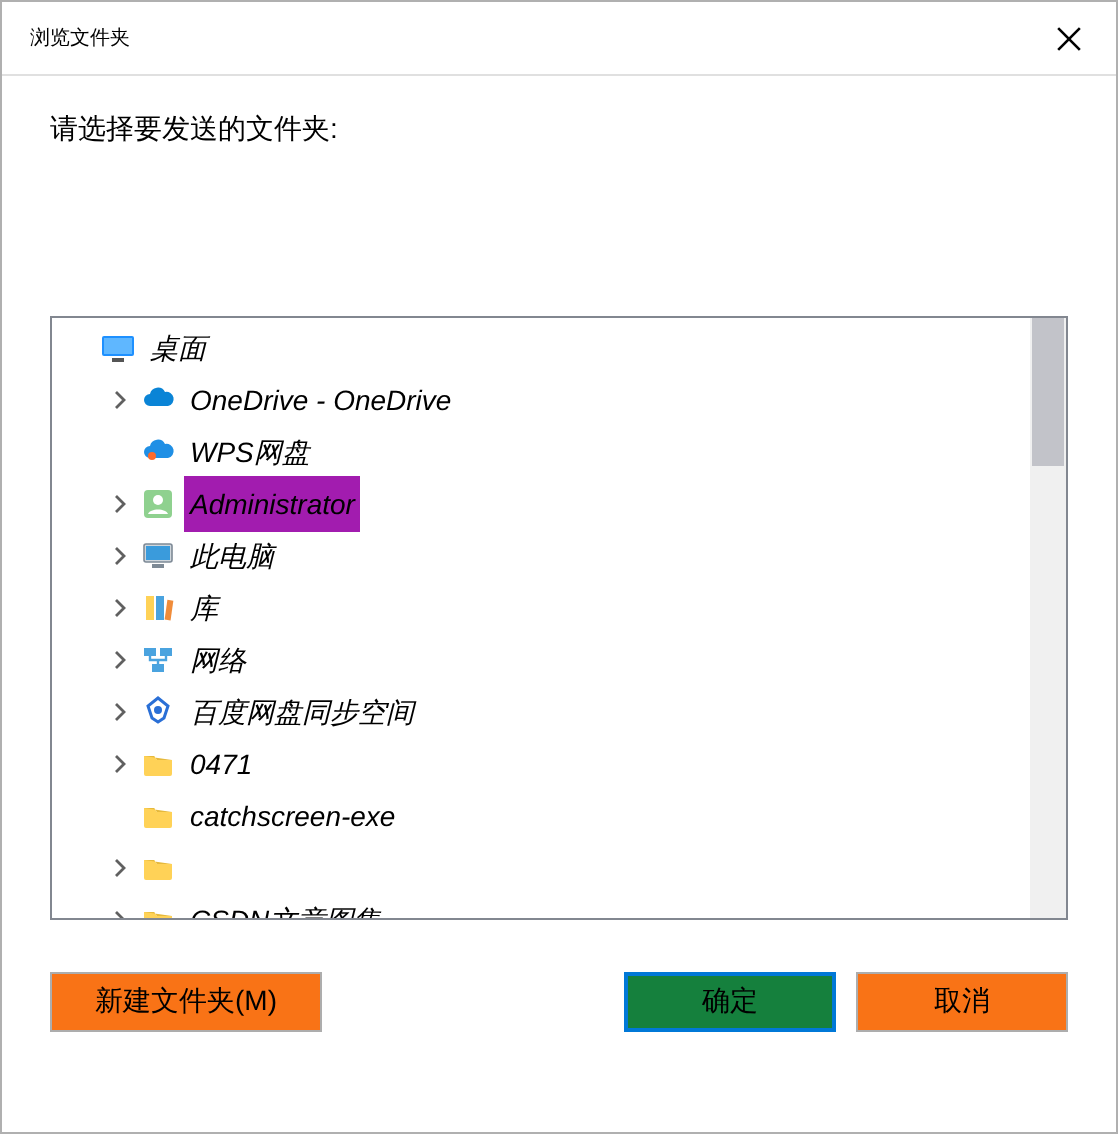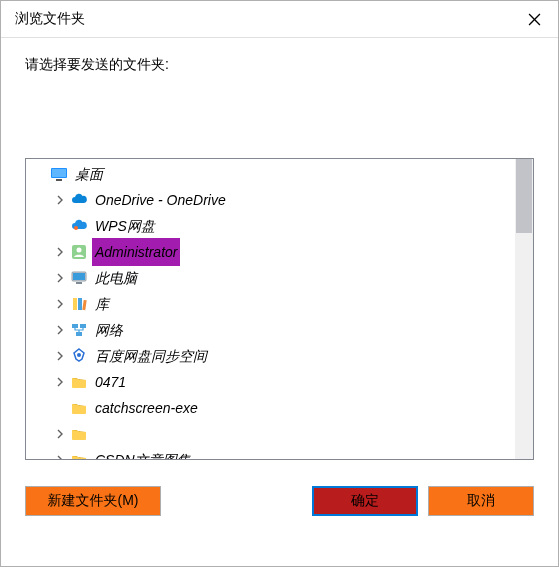--- a/index.html
+++ b/index.html
@@ -21,21 +21,21 @@
   }
   .titlebar {
     height: 36px;
     display: flex;
     align-items: center;
     justify-content: space-between;
     padding: 0 0 0 14px;
     border-bottom: 1px solid #e0e0e0;
   }
   .titlebar .title {
-    font-size: 14px;
+    font-size: 10px;
   }
   .close-btn {
     width: 48px;
     height: 36px;
     display: flex;
     align-items: center;
     justify-content: center;
     cursor: default;
   }
   .close-btn svg { width: 13px; height: 13px; }
@@ -124,21 +124,21 @@
     padding: 0 14px;
     background: #f97316;
     border: 1px solid #adadad;
     font-family: inherit;
     font-size: 14px;
     box-sizing: border-box;
   }
   button.dlg-btn.new-folder { min-width: 136px; }
   button.dlg-btn.default {
     border: 2px solid #0078d7;
-    background: #b91c1c;
+    background: #15803d;
   }
   .btn-gap { width: 10px; }
 </style>
 </head>
 <body>
 
 <div class="window">
 
   <div class="titlebar">
     <span class="title">浏览文件夹</span>

